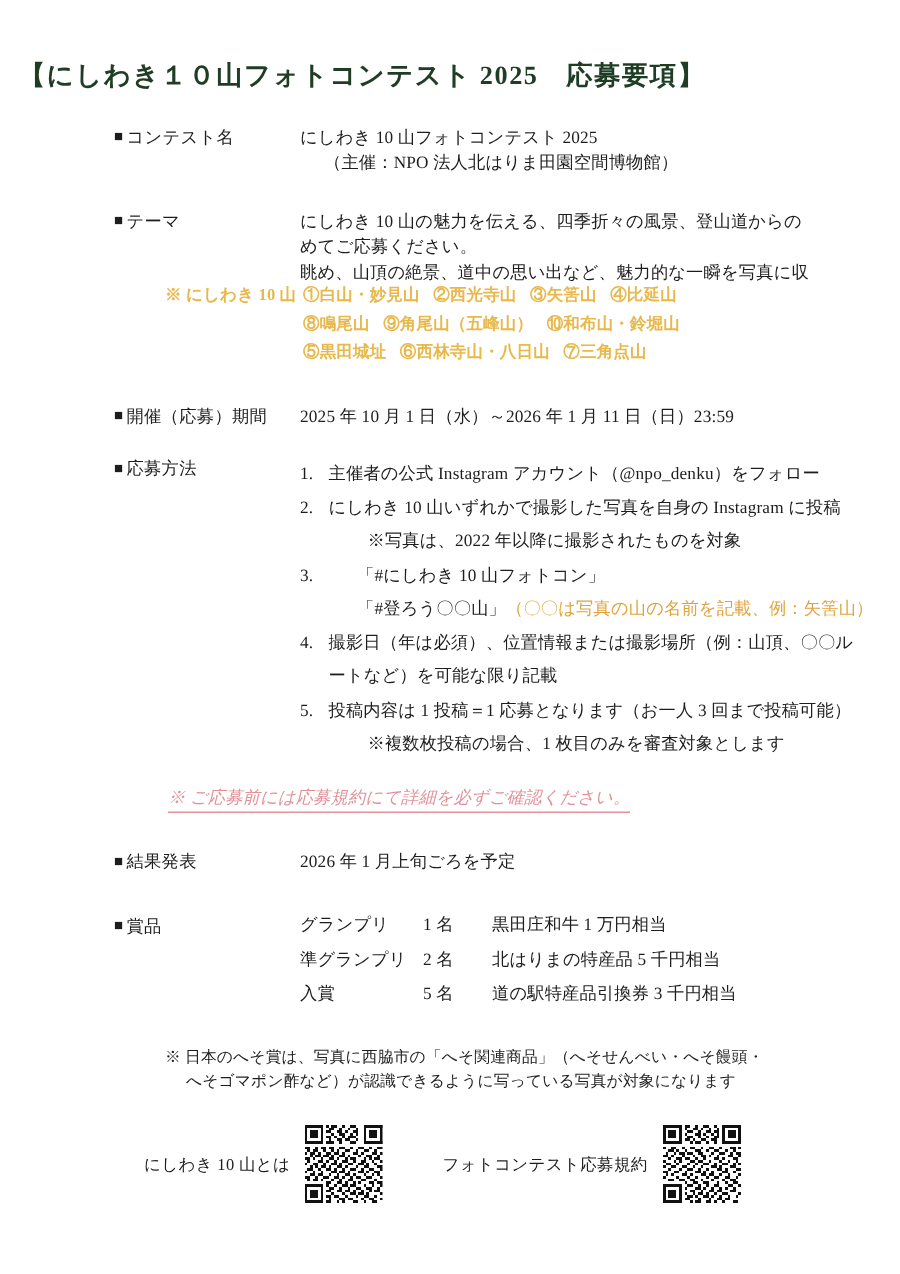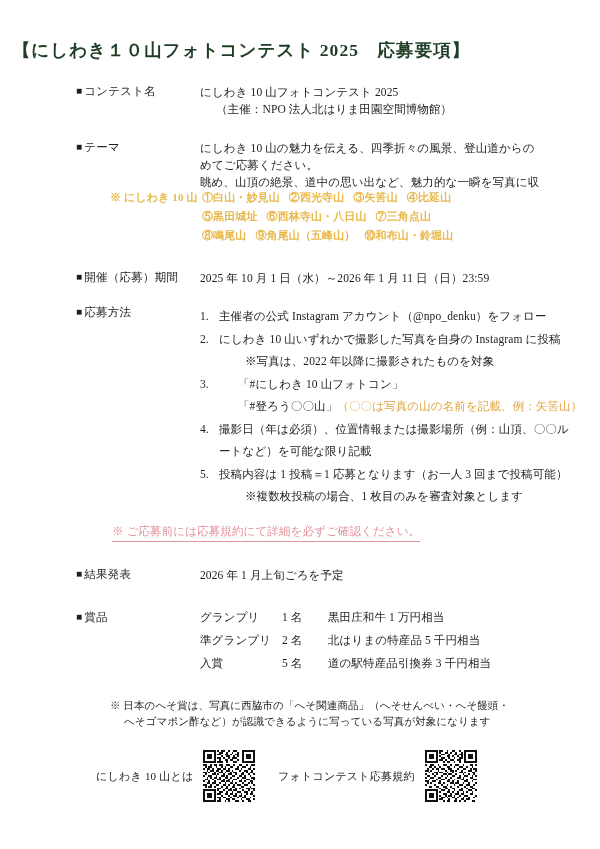--- a/index.html
+++ b/index.html
@@ -207,24 +207,24 @@
       <div class="ln">眺め、山頂の絶景、道中の思い出など、魅力的な一瞬を写真に収</div>
     </div>
   </div>
 
   <div class="section" style="top:188px;left:0;width:600px;">
     <div class="mt-block">
       <div class="mt-row">
         <span class="mt-label"><span>※</span>&nbsp;<span>にしわき 10 山</span></span><span>①白山・妙見山</span><span class="gap"></span><span>②西光寺山</span><span class="gap"></span><span>③矢筈山</span><span class="gap"></span><span>④比延山</span>
       </div>
       <div class="mt-row mt-row-indent">
-        <span>⑤黒田城址</span><span class="gap"></span><span>⑥西林寺山・八日山</span><span class="gap"></span><span>⑦三角点山</span>
+        <span>⑧鳴尾山</span><span class="gap"></span><span>⑨角尾山（五峰山）</span><span class="gap"></span><span>⑩和布山・鈴堀山</span>
       </div>
       <div class="mt-row mt-row-indent">
-        <span>⑧鳴尾山</span><span class="gap"></span><span>⑨角尾山（五峰山）</span><span class="gap"></span><span>⑩和布山・鈴堀山</span>
+        <span>⑤黒田城址</span><span class="gap"></span><span>⑥西林寺山・八日山</span><span class="gap"></span><span>⑦三角点山</span>
       </div>
     </div>
   </div>
 
   <div class="section" style="top:270px;">
     <div class="sec-head">
       <span class="sq">■</span><span>開催（応募）期間</span>
     </div>
     <div class="sec-body">
       <div class="ln">2025 年 10 月 1 日（水）～2026 年 1 月 11 日（日）23:59</div>
@@ -264,21 +264,21 @@
 
         <li>
           <span class="num">5.</span><span>投稿内容は 1 投稿＝1 応募となります（お一人 3 回まで投稿可能）</span>
         </li>
         <div class="sub-note">※複数枚投稿の場合、1 枚目のみを審査対象とします</div>
 
       </ol>
     </div>
   </div>
 
-  <div class="warn" style="top:524px;">※ ご応募前には応募規約にて詳細を必ずご確認ください。</div>
+  <div class="warn" style="top:524px;font-style:italic;">※ ご応募前には応募規約にて詳細を必ずご確認ください。</div>
 
   <div class="section" style="top:567px;">
     <div class="sec-head">
       <span class="sq">■</span><span>結果発表</span>
     </div>
     <div class="sec-body">
       <div class="ln">2026 年 1 月上旬ごろを予定</div>
     </div>
   </div>
 
@@ -531,21 +531,21 @@
               <rect x="12" y="28" width="1" height="1"></rect>
               <rect x="14" y="28" width="1" height="1"></rect>
               <rect x="18" y="28" width="2" height="1"></rect>
               <rect x="22" y="28" width="1" height="1"></rect>
               <rect x="25" y="28" width="2" height="1"></rect>
           </g>
         </svg>
       </span>
     </div>
 
-    <div class="qr-group" style="left:278px;top:0;">
+    <div class="qr-group" style="left:295px;top:0;">
       <span class="qr-caption">フォトコンテスト応募規約</span>
       <span class="qr-code">
         <svg width="52" height="52" viewBox="0 0 29 29" shape-rendering="crispEdges" aria-hidden="true">
           <rect width="29" height="29" fill="#ffffff"></rect>
           <g fill="#111111">
             <rect x="0" y="0" width="7" height="1"></rect>
               <rect x="0" y="6" width="7" height="1"></rect>
             <rect x="0" y="0" width="1" height="7"></rect>
               <rect x="6" y="0" width="1" height="7"></rect>
             <rect x="2" y="2" width="3" height="3"></rect>

